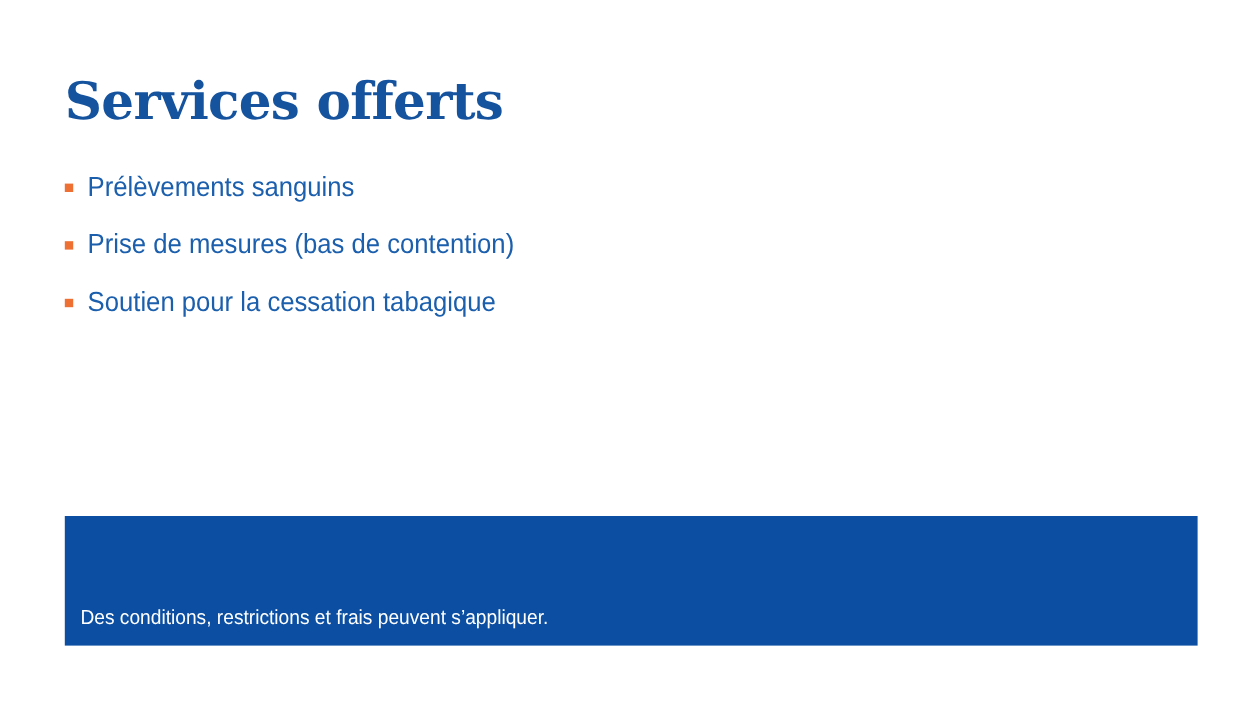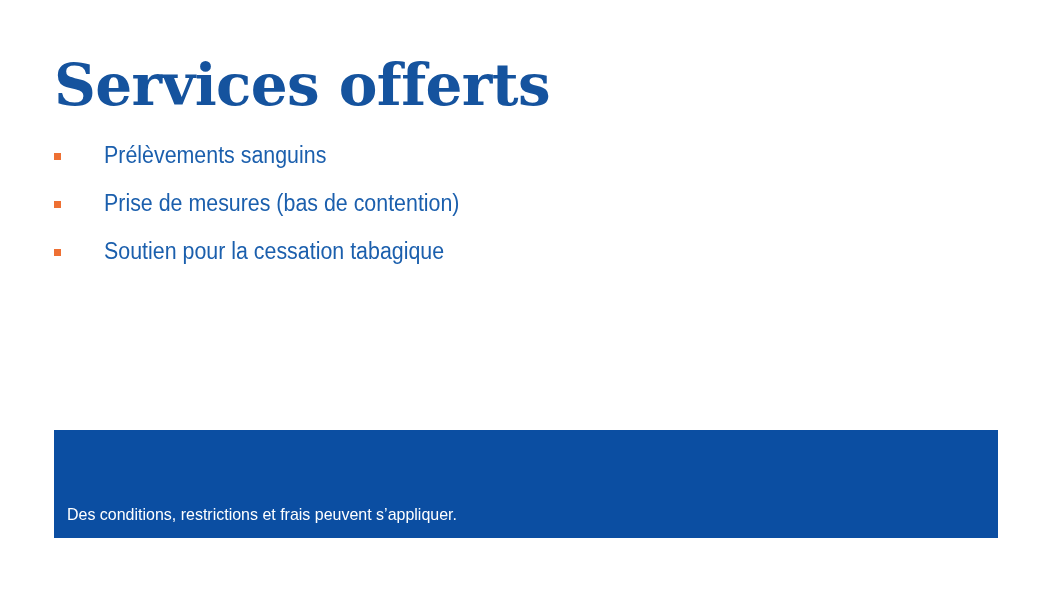--- a/index.html
+++ b/index.html
@@ -21,21 +21,21 @@
     background: #ffffff;
   }
 
   
   .slide-title {
     position: absolute;
     left: 54px;
     top: 58px;
     font-family: "DejaVu Serif", "Liberation Serif", serif;
     font-weight: 700;
-    font-size: 58px;
+    font-size: 43px;
     line-height: 54px;
     letter-spacing: -0.6px;
     color: #15539E;
     white-space: nowrap;
   }
 
   
   .bullet-list {
     position: absolute;
     left: 54px;
@@ -44,21 +44,20 @@
     margin: 0;
     padding: 0;
     list-style: none;
   }
   .bullet-item {
     display: flex;
     align-items: flex-start;
     height: 48px;
     margin: 0;
     padding: 0;
-    gap: 31px;
   }
   .bullet-marker {
     flex: 0 0 auto;
     width: 7px;
     height: 7px;
     background: #EE7033;
     margin-top: 13px;
     margin-right: 12px;
   }
   .bullet-text {

